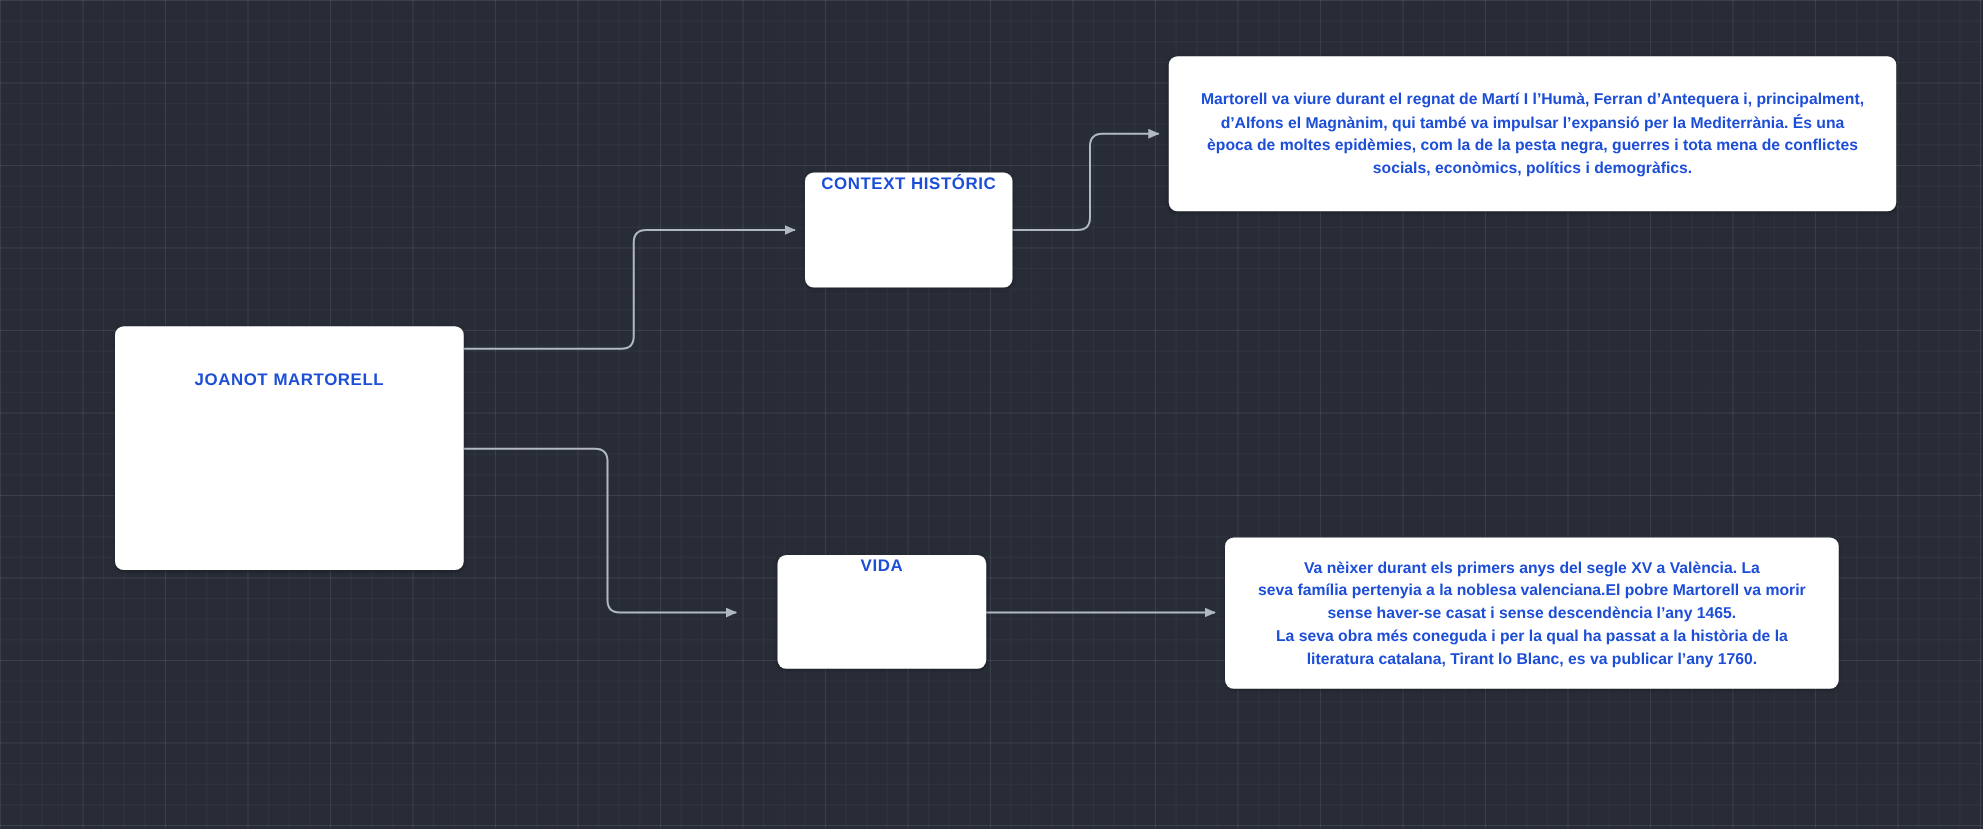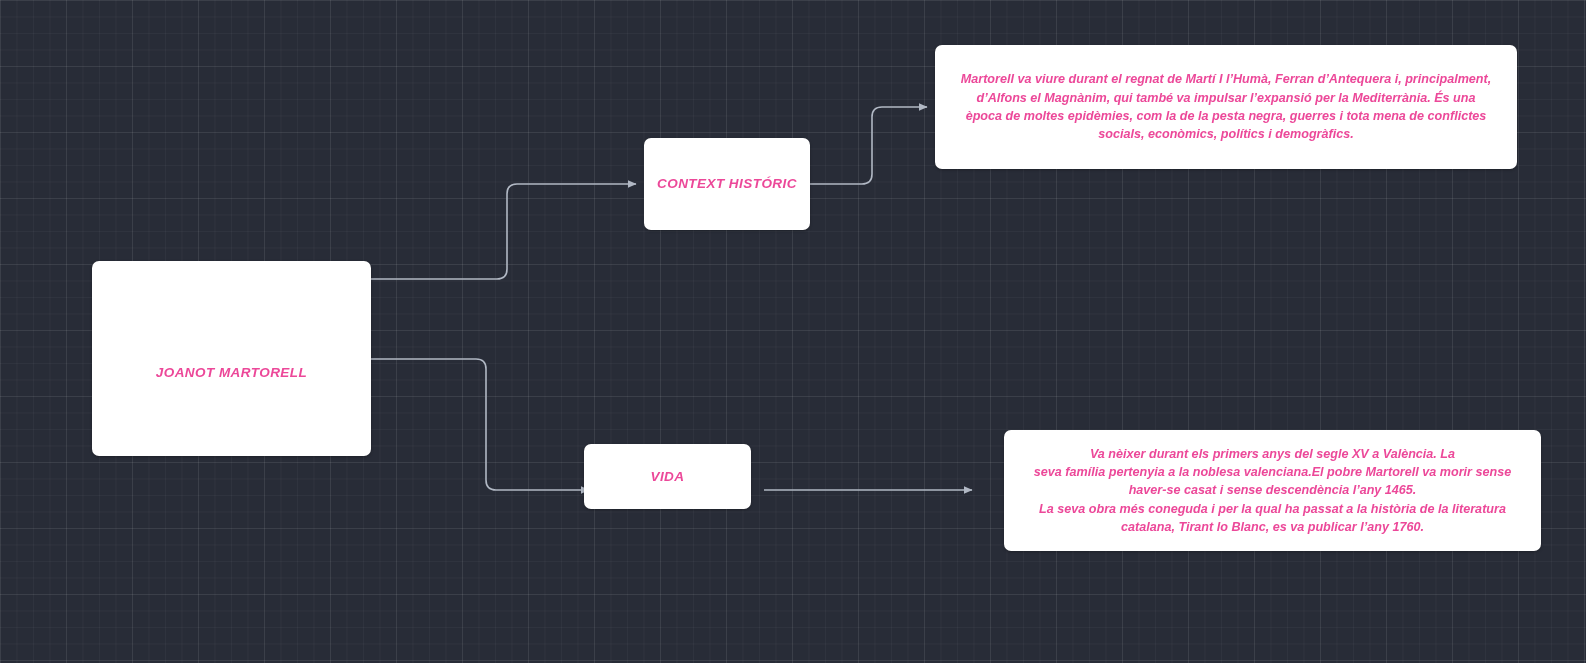--- a/index.html
+++ b/index.html
@@ -34,26 +34,25 @@
     width: 1586px;
     height: 663px;
     pointer-events: none;
   }
 
   .node {
     position: absolute;
     background: #ffffff;
     border-radius: 7px;
     display: flex;
-    align-items: center;
+    align-items: flex-start;
     justify-content: center;
     text-align: center;
-    color: #ec4899;
+    color: #1d4ed8;
     box-shadow: 0 1px 3px rgba(0,0,0,0.28);
-    font-style: italic;
   }
 
   .node-topic {
     font-size: 13.5px;
     font-weight: bold;
     letter-spacing: 0.45px;
     line-height: 1.3;
   }
 
   .node-note {
@@ -64,24 +63,24 @@
     flex-direction: column;
   }
 
   .node-note p { width: 100%; }
 
   
   #node-root      { left: 92px;  top: 261px; width: 279px; height: 195px; }
   #node-root .node-topic { transform: translateY(-6px); margin-top: 40px; }
 
   #node-context   { left: 644px; top: 138px; width: 166px; height: 92px; }
-  #node-vida      { left: 584px; top: 444px; width: 167px; height: 65px; }
+  #node-vida      { left: 622px; top: 444px; width: 167px; height: 91px; }
 
   #node-note-context { left: 935px; top: 45px;  width: 582px; height: 124px; }
-  #node-note-vida    { left: 1004px; top: 430px; width: 537px; height: 121px; }
+  #node-note-vida    { left: 980px; top: 430px; width: 491px; height: 121px; }
 </style>
 </head>
 <body>
 
 <div id="canvas">
 
   <svg id="edge-layer" width="1586" height="663" viewBox="0 0 1586 663">
     <defs>
       <marker id="arrow" markerWidth="9" markerHeight="8" refX="8.4" refY="4" orient="auto" markerUnits="userSpaceOnUse">
         <path d="M0,0 L9,4 L0,8 Z" fill="#b1b8c4"></path>

